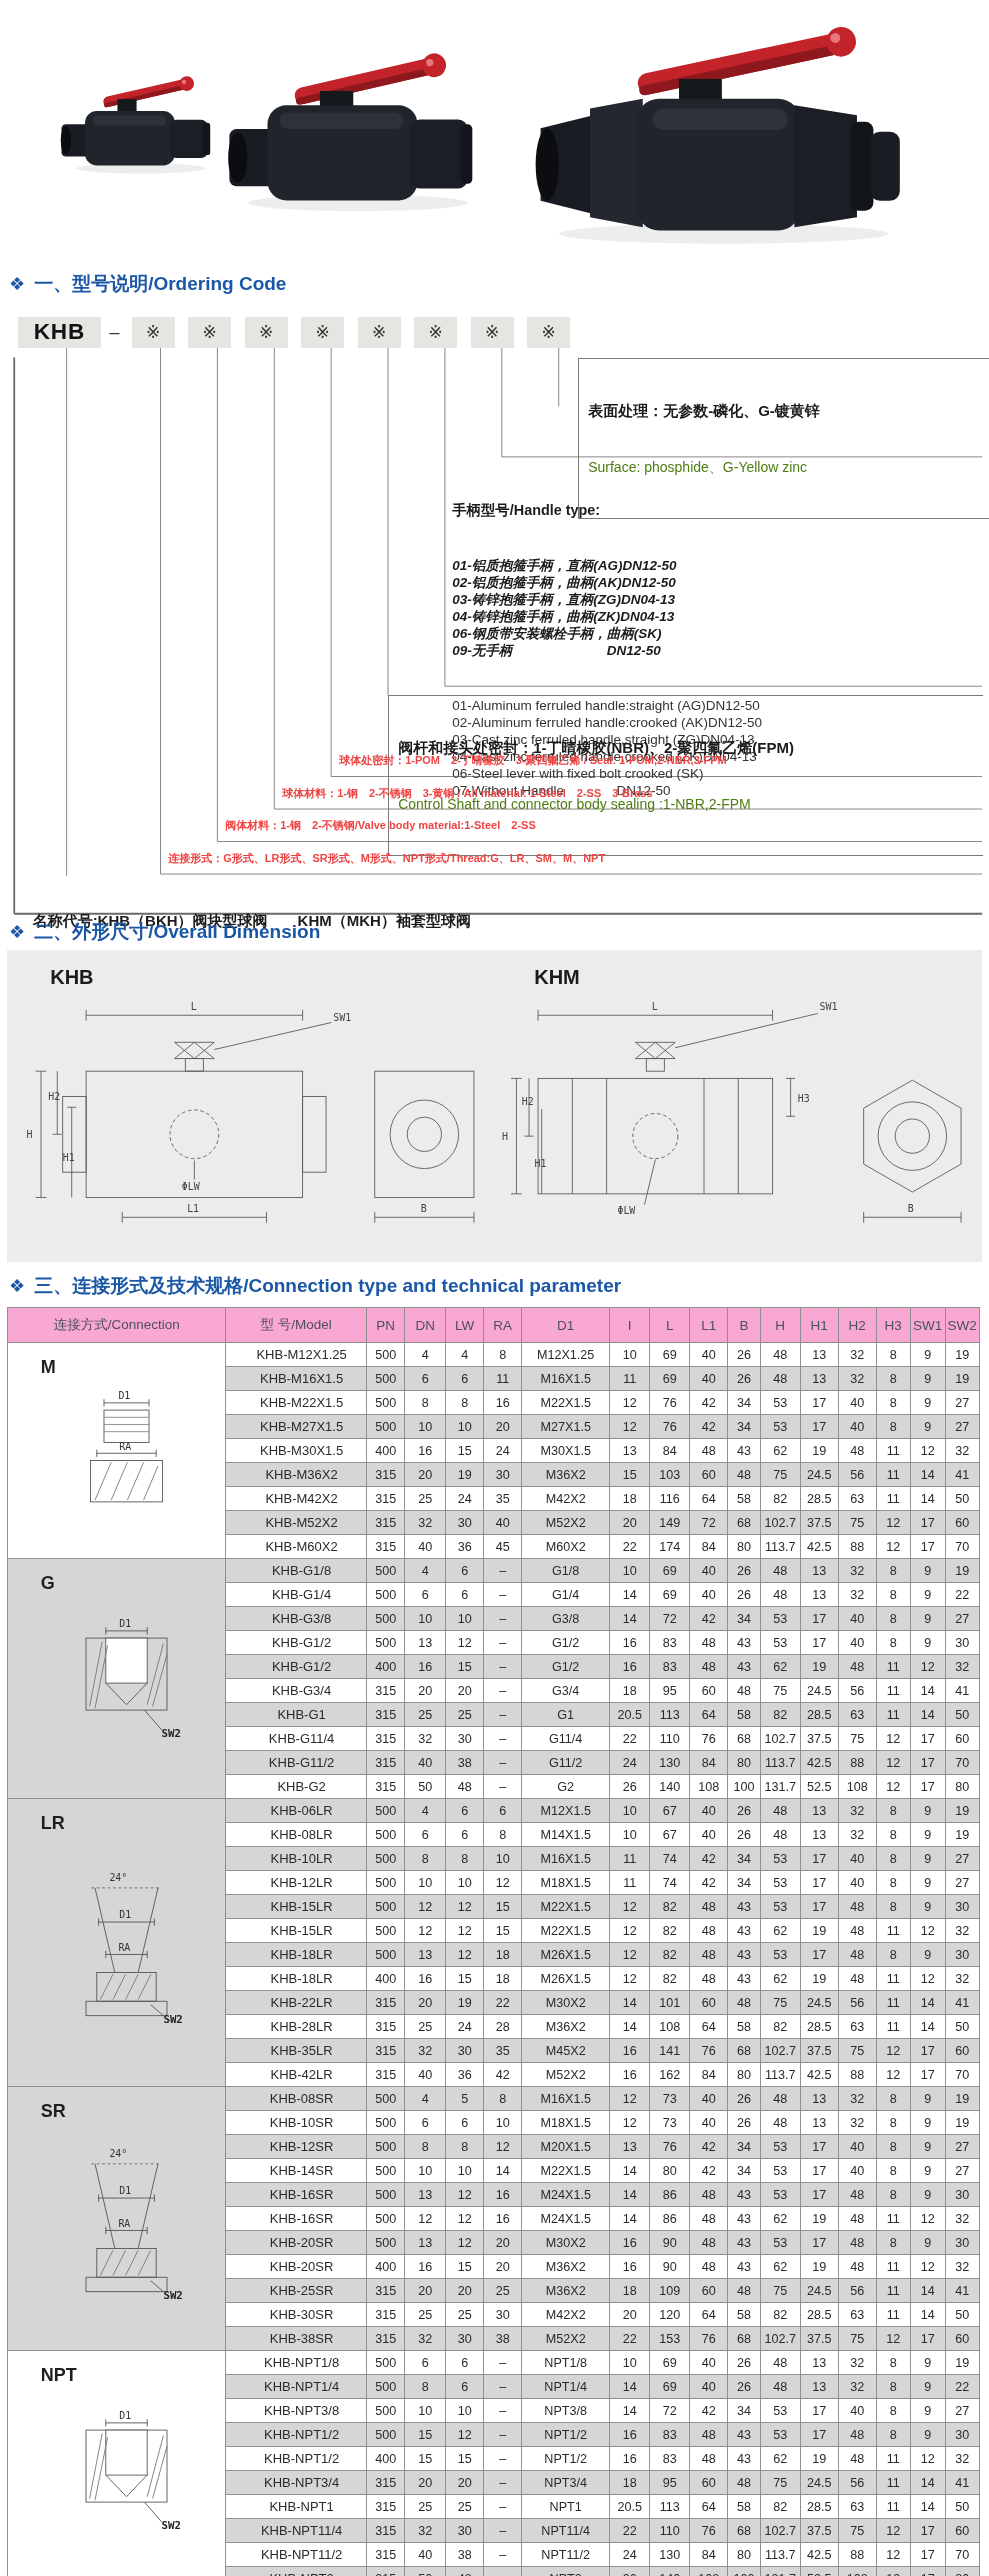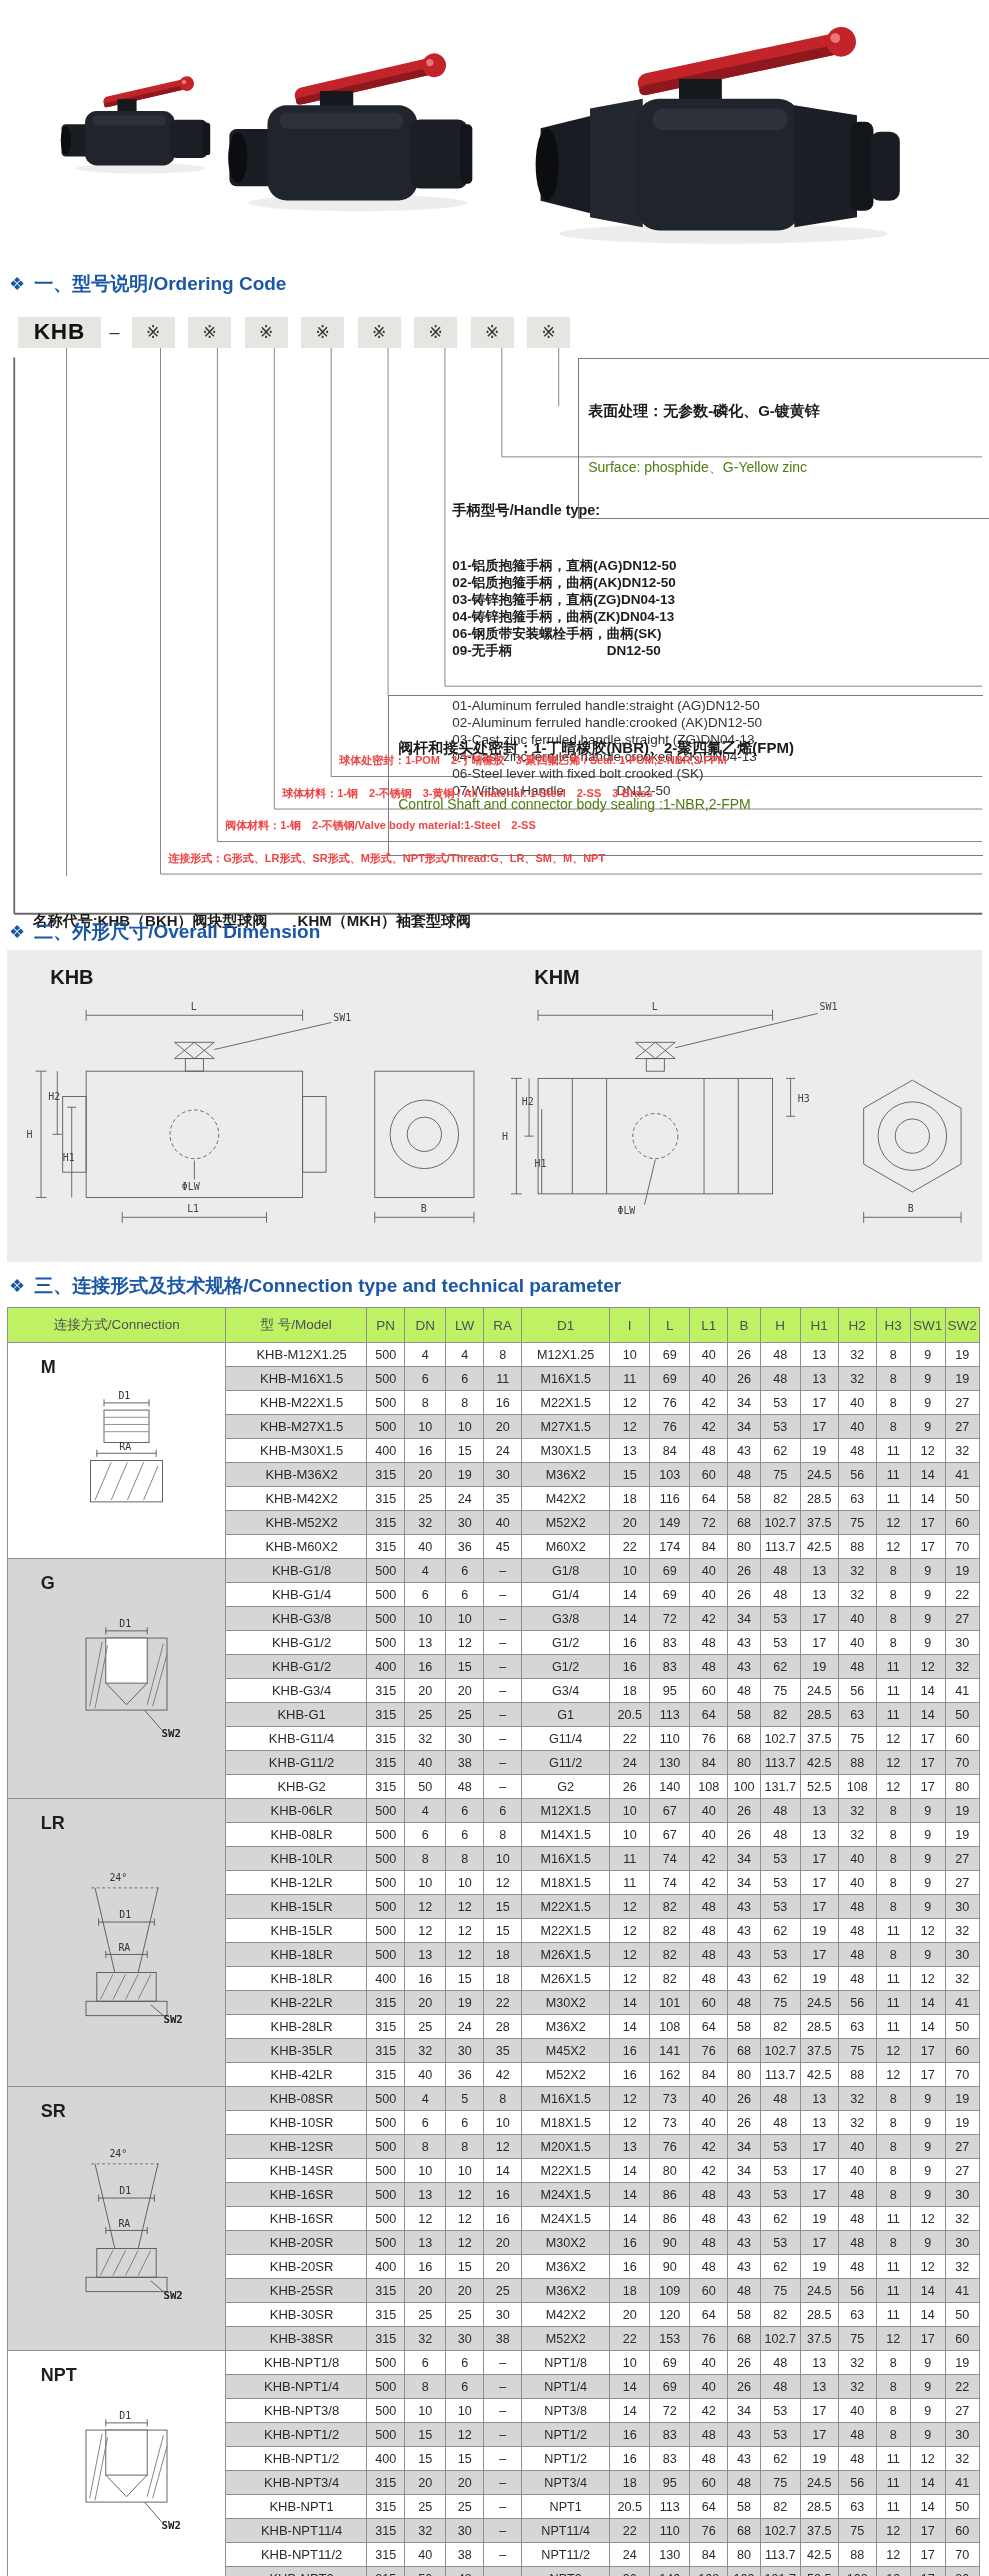--- a/index.html
+++ b/index.html
@@ -22,35 +22,35 @@
                font-size:22.6px;font-weight:bold;color:#111;letter-spacing:0.9px;}
   .code-dash{width:27px;text-align:center;font-size:18px;color:#333;margin-right:3.6px;}
   .code-box{width:43px;height:31px;background:#e6e5e1;display:flex;align-items:center;justify-content:center;
             font-size:17px;color:#333;margin-left:13.5px;}
   .code-box:first-of-type{margin-left:0;}
   .ann{position:absolute;line-height:19px;white-space:pre;}
   .ann .cn{font-size:15px;font-weight:bold;color:#1c1c1c;}
   .ann .en{font-size:14px;color:#4d7c0f;}
   .ann-box{border:0.9px solid #7a7a7a;border-right:none;padding:3.6px 9px;}
   .handle-list div{font-size:13.5px;line-height:17px;color:#333;white-space:pre;}
-  .handle-list.cnl div{font-weight:bold;color:#1c1c1c;}
+  .handle-list.cnl div{font-weight:bold;color:#1c1c1c;font-style:italic;}
   .one-line{font-size:11px;font-weight:bold;color:#ef4444;white-space:pre;}
 
   
   #dim-panel{position:absolute;left:7.2px;top:950px;width:975px;height:312px;background:#ececea;}
   .dim-label{position:absolute;font-size:20px;font-weight:bold;color:#1b1b1b;}
   .tech{stroke:#5b5b5b;stroke-width:1;fill:none;}
   .dimtxt{font-size:11px;fill:#444;font-family:"DejaVu Sans Mono",monospace;}
 
   
   #spec-table{position:absolute;left:7.2px;top:1307px;border-collapse:collapse;table-layout:fixed;
               font-size:13.5px;color:#2a2a2a;background:#fff;}
   #spec-table th,#spec-table td{border:0.9px solid #8f8f8f;padding:0;overflow:hidden;white-space:nowrap;}
   #spec-table{border:1.8px solid #5a5a5a;}
-  #spec-table thead th{height:34px;background:#bef264;font-weight:normal;color:#4d5156;font-size:13.5px;}
+  #spec-table thead th{height:34px;background:#f9a8d4;font-weight:normal;color:#4d5156;font-size:13.5px;}
   #spec-table tbody tr{height:24px;}
   #spec-table td.num{text-align:center;font-size:12.6px;}
   #spec-table td.model{text-align:center;padding-left:10.8px;font-size:13px;}
   #spec-table tr.alt td{background:#d6d6d4;}
   #spec-table td.conn{background:#fff;vertical-align:middle;position:relative;}
   #spec-table td.conn.shade{background:#d6d6d4;}
   #spec-table tr.gstart td{border-top:1.8px solid #666;}
   .conn-label{position:absolute;top:14.4px;left:32.5px;font-size:18px;font-weight:bold;color:#1f1f1f;}
   .conn-sketch{position:absolute;left:42px;top:50%;transform:translateY(-44%);}
   .skt{font-size:11px;fill:#333;font-family:"DejaVu Sans Mono",monospace;}

